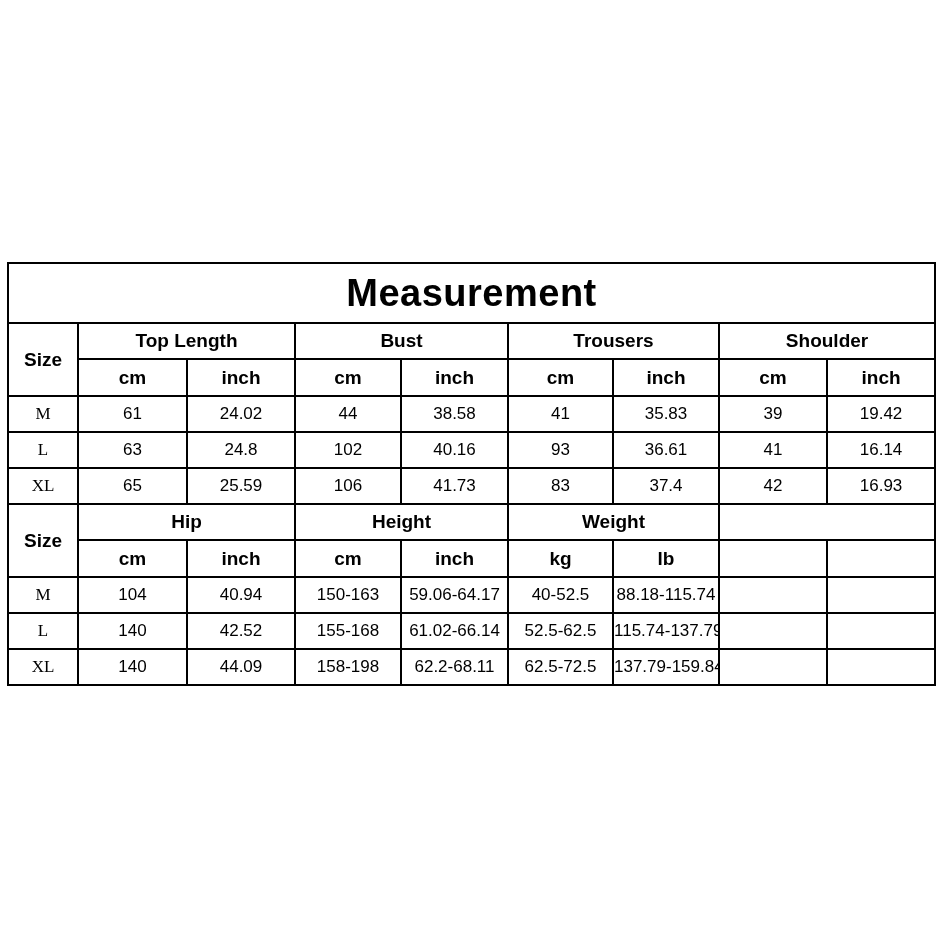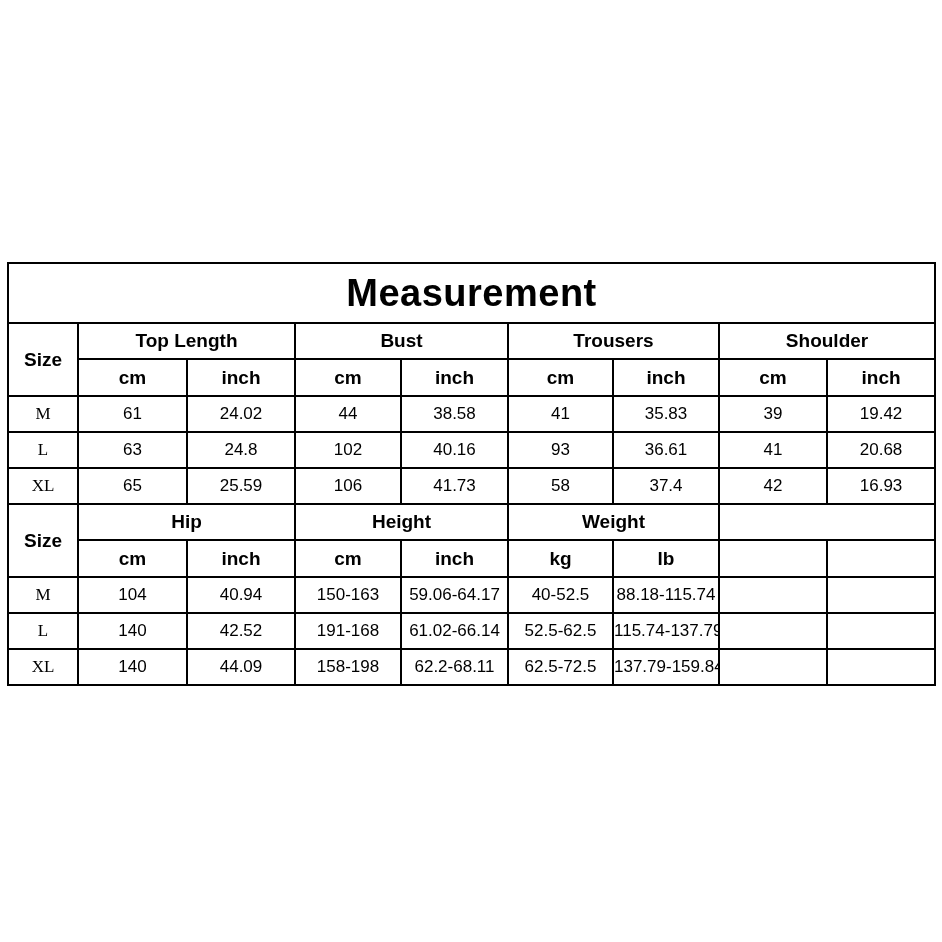--- a/index.html
+++ b/index.html
@@ -116,29 +116,29 @@
     </tr>
     <tr class="data-row">
       <td class="size-cell">L</td>
       <td>63</td>
       <td>24.8</td>
       <td>102</td>
       <td>40.16</td>
       <td>93</td>
       <td>36.61</td>
       <td>41</td>
-      <td>20.68</td>
+      <td>16.14</td>
     </tr>
     <tr class="data-row">
       <td class="size-cell">XL</td>
       <td>65</td>
       <td>25.59</td>
       <td>106</td>
       <td>41.73</td>
-      <td>58</td>
+      <td>83</td>
       <td>37.4</td>
       <td>42</td>
       <td>16.93</td>
     </tr>
 
     <tr class="cat-row">
       <td rowspan="2" class="size-head">Size</td>
       <td colspan="2">Hip</td>
       <td colspan="2">Height</td>
       <td colspan="2">Weight</td>
@@ -163,21 +163,21 @@
       <td>59.06-64.17</td>
       <td>40-52.5</td>
       <td>88.18-115.74</td>
       <td></td>
       <td></td>
     </tr>
     <tr class="data-row">
       <td class="size-cell">L</td>
       <td>140</td>
       <td>42.52</td>
-      <td>191-168</td>
+      <td>155-168</td>
       <td>61.02-66.14</td>
       <td>52.5-62.5</td>
       <td>115.74-137.79</td>
       <td></td>
       <td></td>
     </tr>
     <tr class="data-row">
       <td class="size-cell">XL</td>
       <td>140</td>
       <td>44.09</td>

